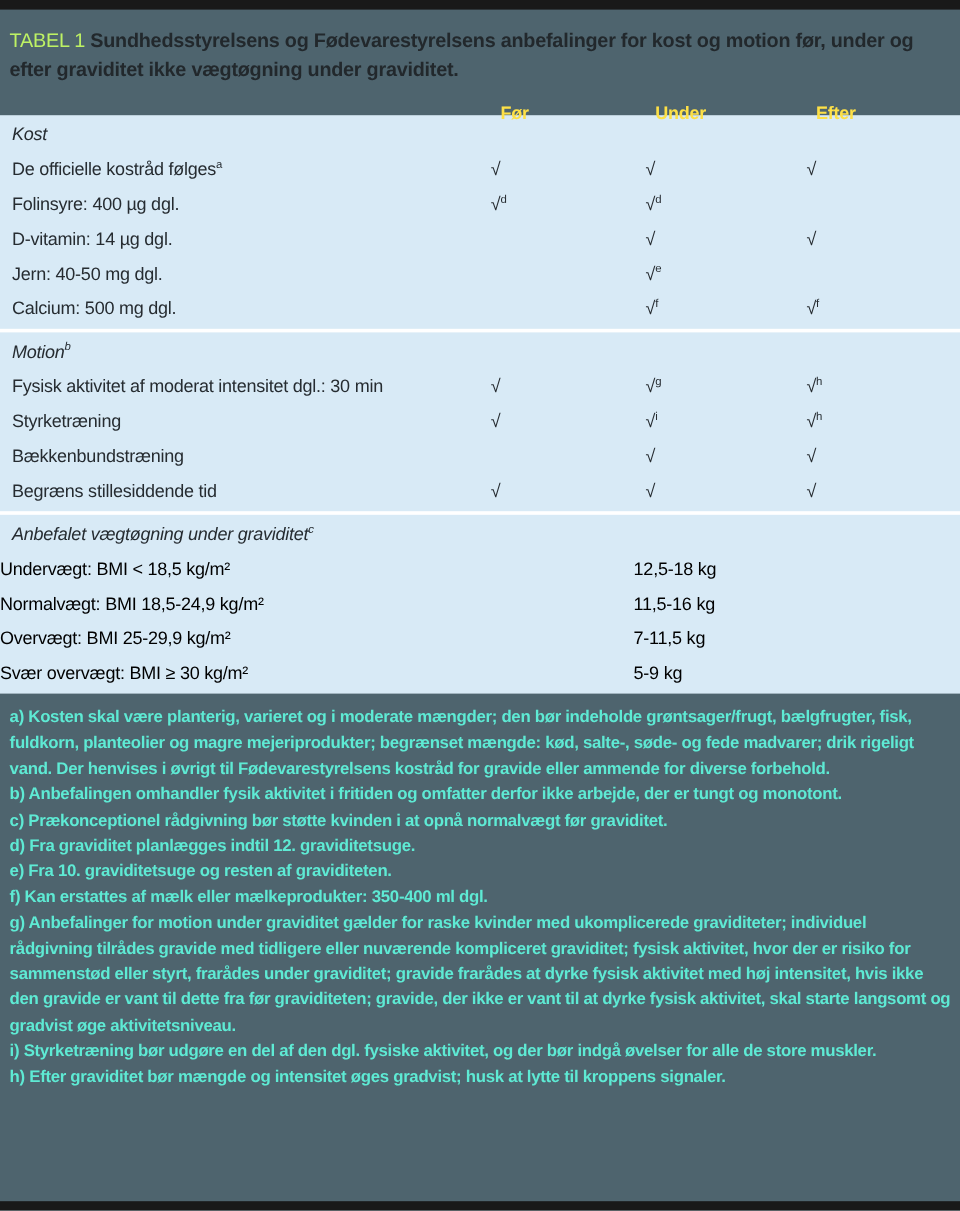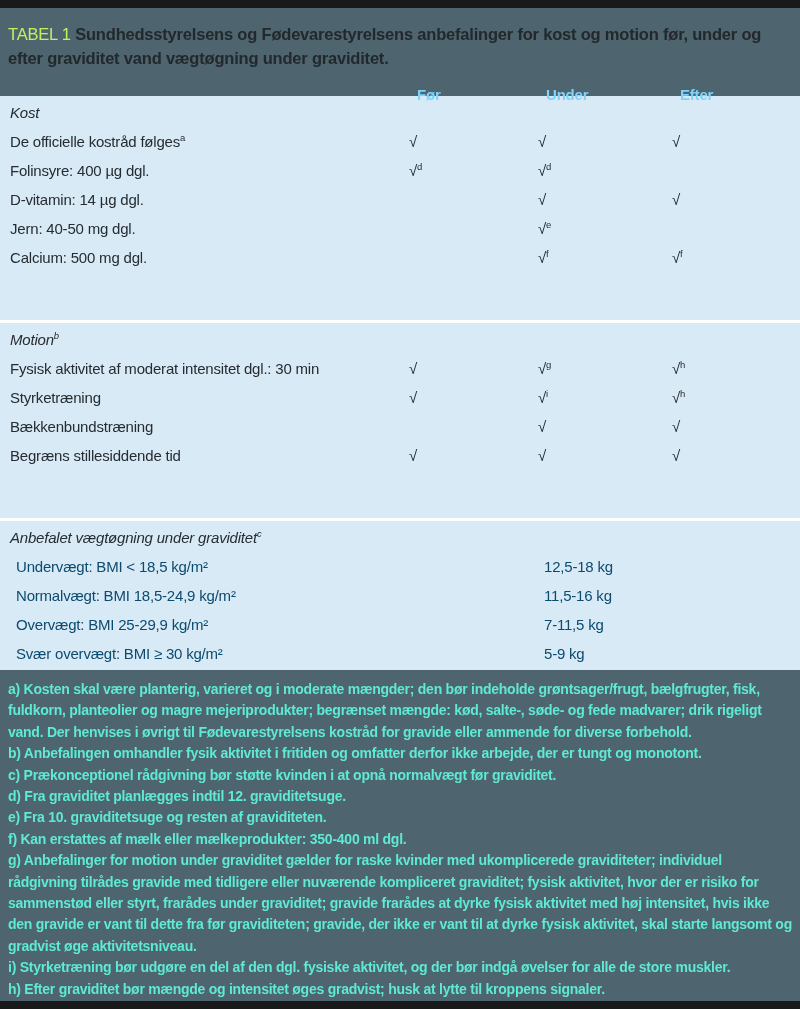--- a/index.html
+++ b/index.html
@@ -16,39 +16,39 @@
   
   .header-area{padding:14px 10px 0 8px;}
   .table-title{
     font-size:16.5px;line-height:24px;font-weight:bold;
     color:#22282c;letter-spacing:-0.2px;
   }
   .title-label{color:#bef264;font-weight:normal;}
   .col-headers{
     display:grid;grid-template-columns:399px 129px 134px 1fr;
     padding:16px 0 0 10px;margin:0;
-    font-size:15px;font-weight:bold;color:#7dd3fc;
+    font-size:15px;font-weight:bold;color:#fde047;
     height:26px;box-sizing:border-box;letter-spacing:-0.2px;
   }
 
   
   .table-body{background:#d8eaf6;}
   .section{padding:2px 0;}
-  .section + .section{border-top:3px solid #ffffff;margin-top:46px;}
+  .section + .section{border-top:3px solid #ffffff;}
   .sec-header,.t-row{
     display:grid;grid-template-columns:399px 129px 134px 1fr;
     align-items:center;height:29px;
     padding-left:10px;box-sizing:border-box;
     font-size:15px;color:#262c31;letter-spacing:-0.2px;
   }
   .w-row{
     display:grid;grid-template-columns:528px 1fr;
     align-items:center;height:29px;
-    padding-left:16px;box-sizing:border-box;
-    font-size:15px;color:#0c4a6e;letter-spacing:-0.2px;
+    padding-left:0;box-sizing:border-box;
+    font-size:15px;color:#000000;letter-spacing:-0.2px;
   }
   .sec-header{font-style:italic;}
   .check{font-size:15px;color:#262c31;}
   sup{font-size:9.5px;line-height:0;}
 
   
   .footnotes{padding:9px 8px 0 8px;}
   .fn-line{
     font-size:14px;font-weight:bold;line-height:21.4px;
     color:#5eead4;letter-spacing:-0.25px;
@@ -56,21 +56,21 @@
 </style>
 </head>
 <body>
 
 <div class="page">
   <div class="bar"></div>
 
   <div class="header-area">
     <div class="table-title">
       <span class="title-label">TABEL 1</span>
-      <span>Sundhedsstyrelsens og Fødevarestyrelsens anbefalinger for kost og motion før, under og efter graviditet vand vægtøgning under graviditet.</span>
+      <span>Sundhedsstyrelsens og Fødevarestyrelsens anbefalinger for kost og motion før, under og efter graviditet ikke vægtøgning under graviditet.</span>
     </div>
     <div class="col-headers">
       <span></span>
       <span>Før</span>
       <span>Under</span>
       <span>Efter</span>
     </div>
   </div>
 
   <div class="table-body">

